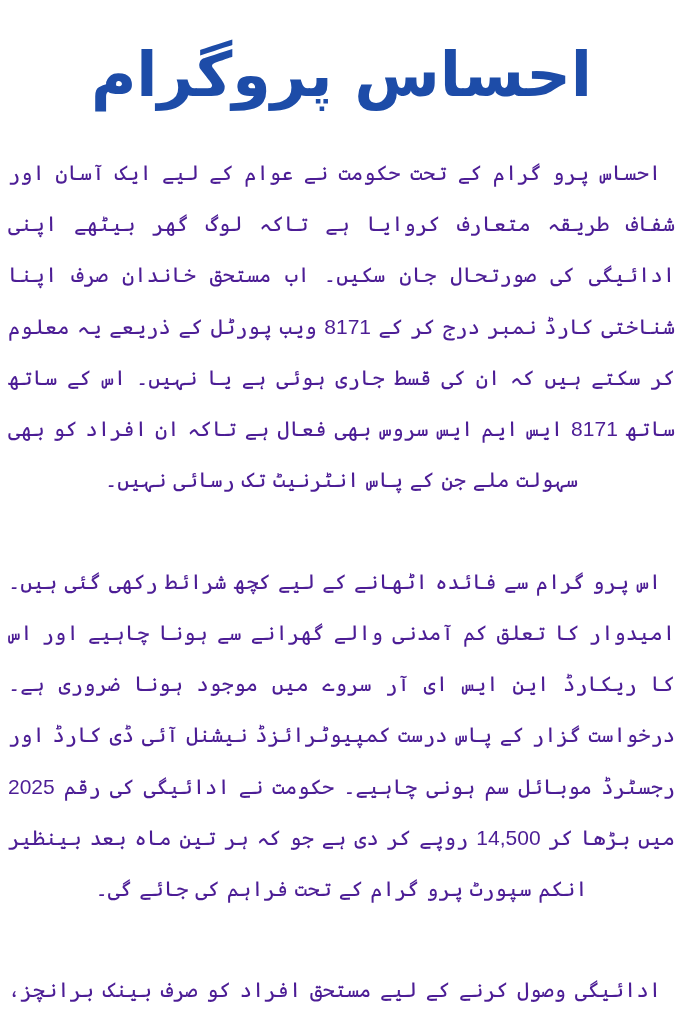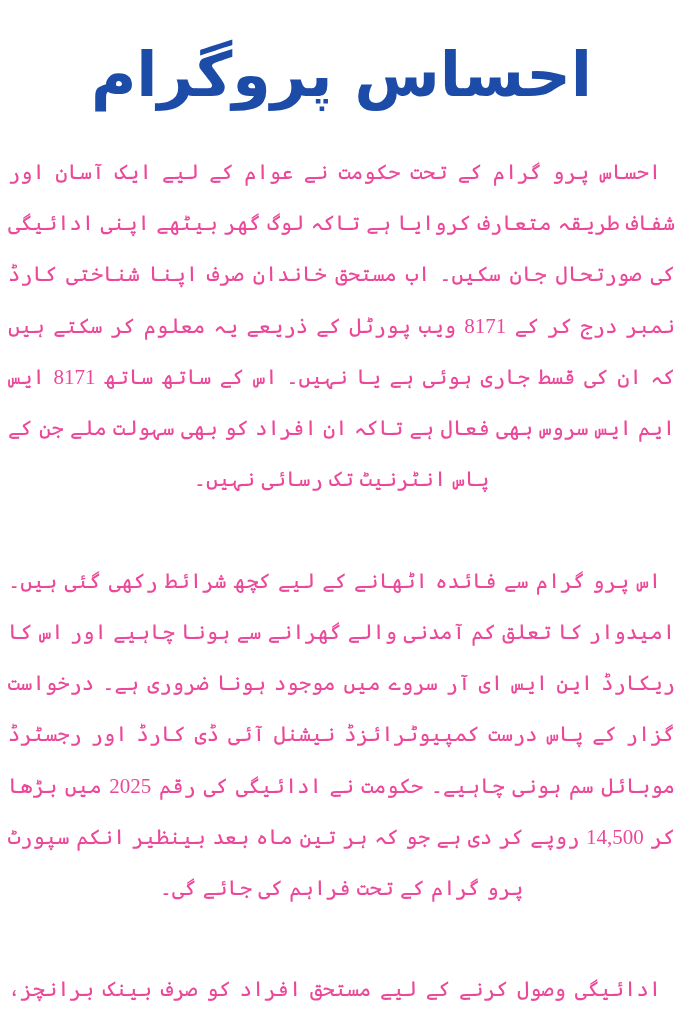--- a/index.html
+++ b/index.html
@@ -25,29 +25,29 @@
     text-align: center;
     font-size: 62px;
     font-weight: bold;
     line-height: 1.5;
     color: #1d4ca8;
     font-family: "DejaVu Sans", sans-serif;
     letter-spacing: 0px;
   }
   .article-paragraph {
     margin: 0 0 50px 0;
-    color: #ec4899;
+    color: #4c1d95;
     font-size: 21px;
     line-height: 2.44;
     text-align: justify;
     text-align-last: center;
     text-indent: 14px;
     word-spacing: 1px;
     direction: rtl;
-    font-family: Liberation Serif, serif;
+    font-family: Liberation Sans, sans-serif;
   }
 </style>
 </head>
 <body style="background: rgb(255, 255, 255);">
 
 <div class="page">
   <h1 class="page-title" style="color: rgb(29, 76, 168);">احساس پروگرام</h1>
 
   <p class="article-paragraph">احساس پرو گرام کے تحت حکومت نے عوام کے لیے ایک آسان اور شفاف طریقہ متعارف کروایا ہے تاکہ لوگ گھر بیٹھے اپنی ادائیگی کی صورتحال جان سکیں۔ اب مستحق خاندان صرف اپنا شناختی کارڈ نمبر درج کر کے 8171 ویب پورٹل کے ذریعے یہ معلوم کر سکتے ہیں کہ ان کی قسط جاری ہوئی ہے یا نہیں۔ اس کے ساتھ ساتھ 8171 ایس ایم ایس سروس بھی فعال ہے تاکہ ان افراد کو بھی سہولت ملے جن کے پاس انٹرنیٹ تک رسائی نہیں۔</p>
 

